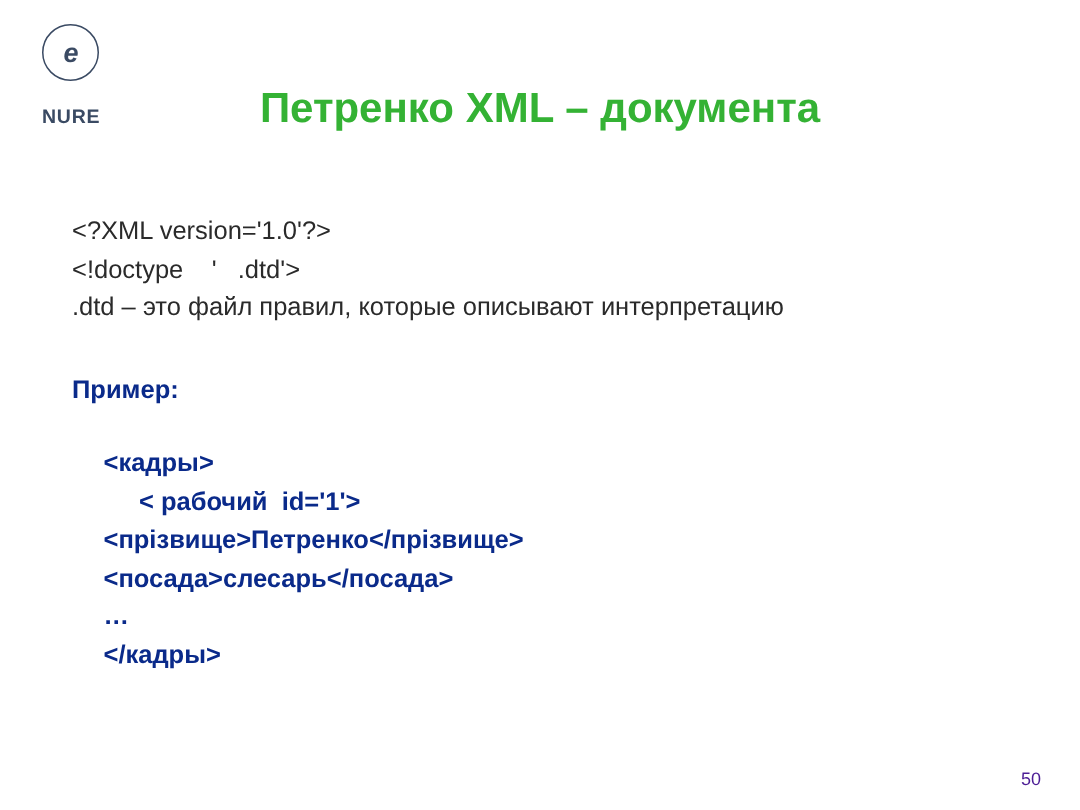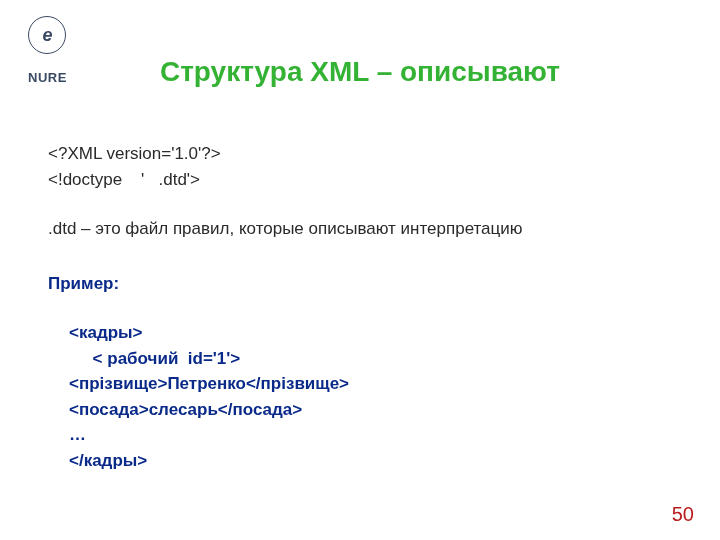--- a/index.html
+++ b/index.html
@@ -59,54 +59,53 @@
       right: 48px;
       font-size: 17px;
       line-height: 1.5;
       color: #2a2a2a;
     }
     .code-line {
       font-family: Arial, Helvetica, sans-serif;
       white-space: pre;
     }
     .dtd-desc {
-      margin-top: 24px;
     }
     .example-label {
       margin-top: 29px;
       color: #0a2a8a;
       font-weight: bold;
     }
     .example-block {
       margin-top: 24px;
       color: #0a2a8a;
       font-weight: bold;
       font-size: 17px;
       line-height: 1.5;
       margin-left: 21px;
     }
     .page-number {
       position: absolute;
       bottom: 14px;
       right: 26px;
-      font-size: 20px;
-      color: #b91c1c;
+      font-size: 12px;
+      color: #4c1d95;
     }
   </style>
 </head>
 <body>
 
 <div class="logo">
   <div class="logo-circle">
     <span class="logo-inner">e</span>
   </div>
   <div class="logo-text">NURE</div>
 </div>
 
-<div class="title">Структура XML – описывают</div>
+<div class="title">Петренко XML – документа</div>
 
 <div class="content">
   <div class="code-line">&lt;?XML version='1.0'?&gt;</div>
   <div class="code-line">&lt;!doctype    '   .dtd'&gt;</div>
 
   <div class="dtd-desc">.dtd – это файл правил, которые описывают интерпретацию</div>
 
   <div class="example-label">Пример:</div>
 
   <div class="example-block">

